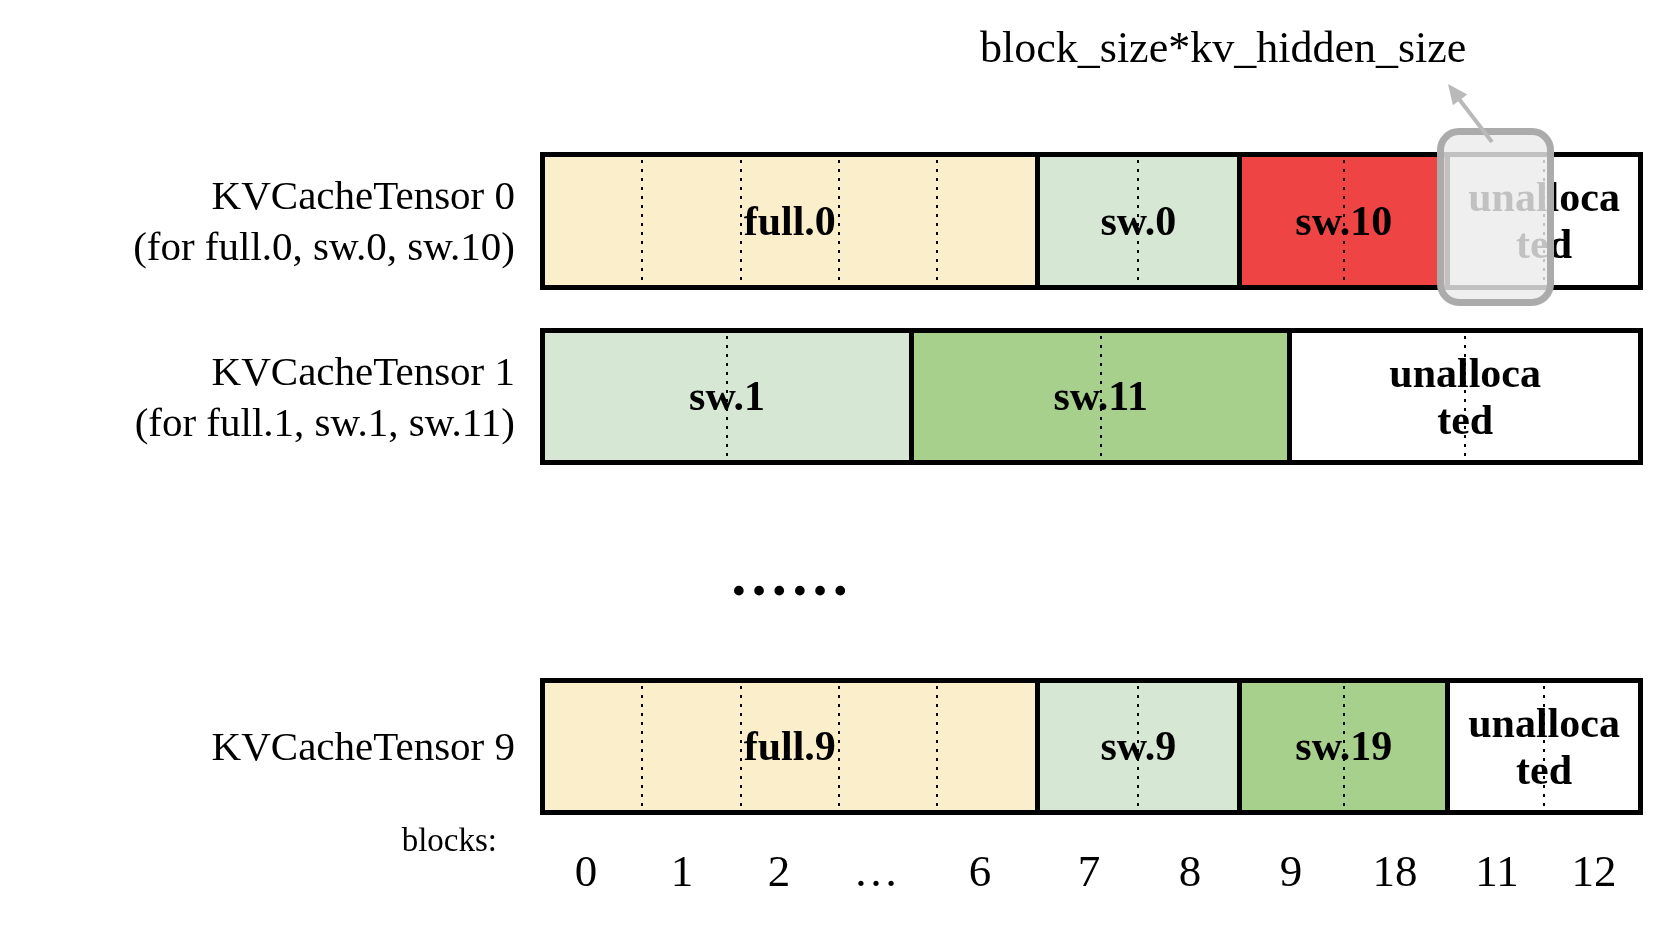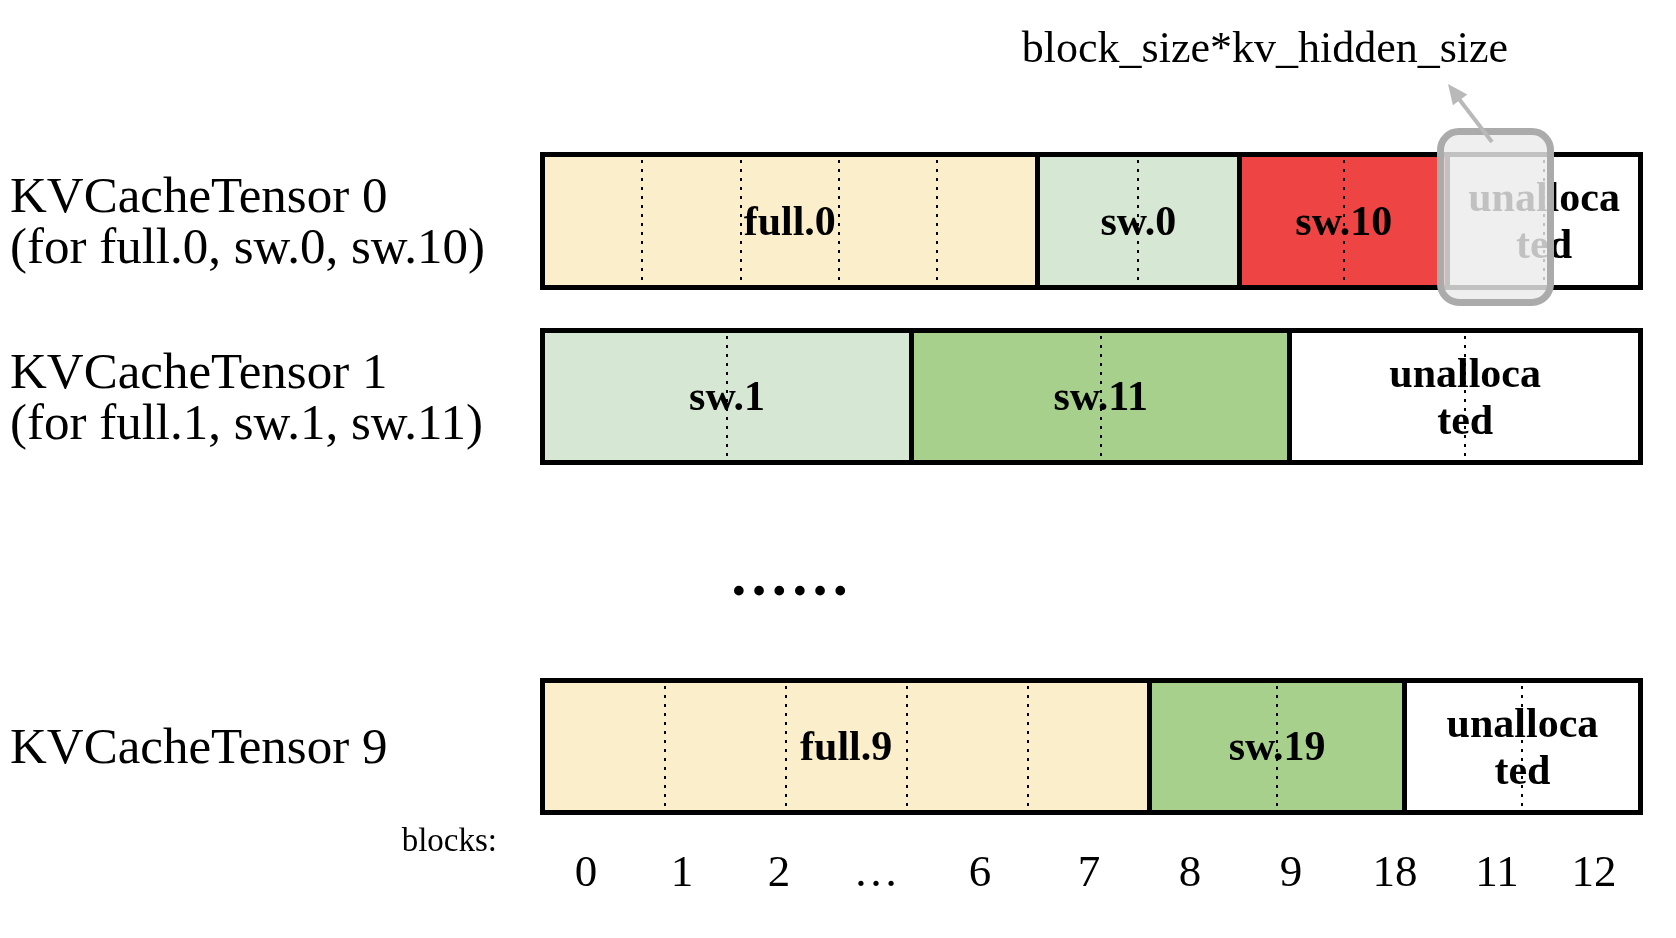--- a/index.html
+++ b/index.html
@@ -10,29 +10,29 @@
     background: #ffffff;
     font-family: "Liberation Serif", "DejaVu Serif", serif;
     color: #000000;
     overflow: hidden;
   }
   .abs { position: absolute; }
 
   
   .diagram-title {
     left: 980px; top: 22px; width: 570px;
-    font-size: 44px; text-align: center; white-space: nowrap;
+    font-size: 44px; white-space: nowrap;
   }
 
   
   .row-label {
     left: 10px; width: 505px;
     display: flex; flex-direction: column;
-    align-items: flex-start; justify-content: center;
-    font-size: 51px; line-height: 51px; text-align: center;
+    align-items: flex-end; justify-content: center;
+    font-size: 41px; line-height: 51px; text-align: center;
     white-space: nowrap;
   }
 
   
   .bar {
     left: 540px; width: 1103px;
     box-sizing: border-box;
     border: 5px solid var(--bar-border, #000);
     display: flex;
     background: #fff;
@@ -191,20 +191,28 @@
           <div class="vdot"></div>
         <div class="cell"></div>
           <div class="vdot"></div>
         <div class="cell"></div>
           <div class="vdot"></div>
         <div class="cell"></div>
           <div class="vdot"></div>
         <div class="cell"></div>
       </div>
       <div class="seg-label">full.9</div>
+    </div>
+    <div class="seg seg-sw" style="background: rgb(214, 232, 211);">
+      <div class="cells">
+          <div class="cell"></div>
+          <div class="vdot"></div>
+          <div class="cell"></div>
+        </div>
+      <div class="seg-label">sw.9</div>
     </div>
     <div class="seg seg-sw2" style="background: rgb(168, 208, 141);">
       <div class="cells">
           <div class="cell"></div>
           <div class="vdot"></div>
           <div class="cell"></div>
         </div>
       <div class="seg-label">sw.19</div>
     </div>
     <div class="seg seg-un">

